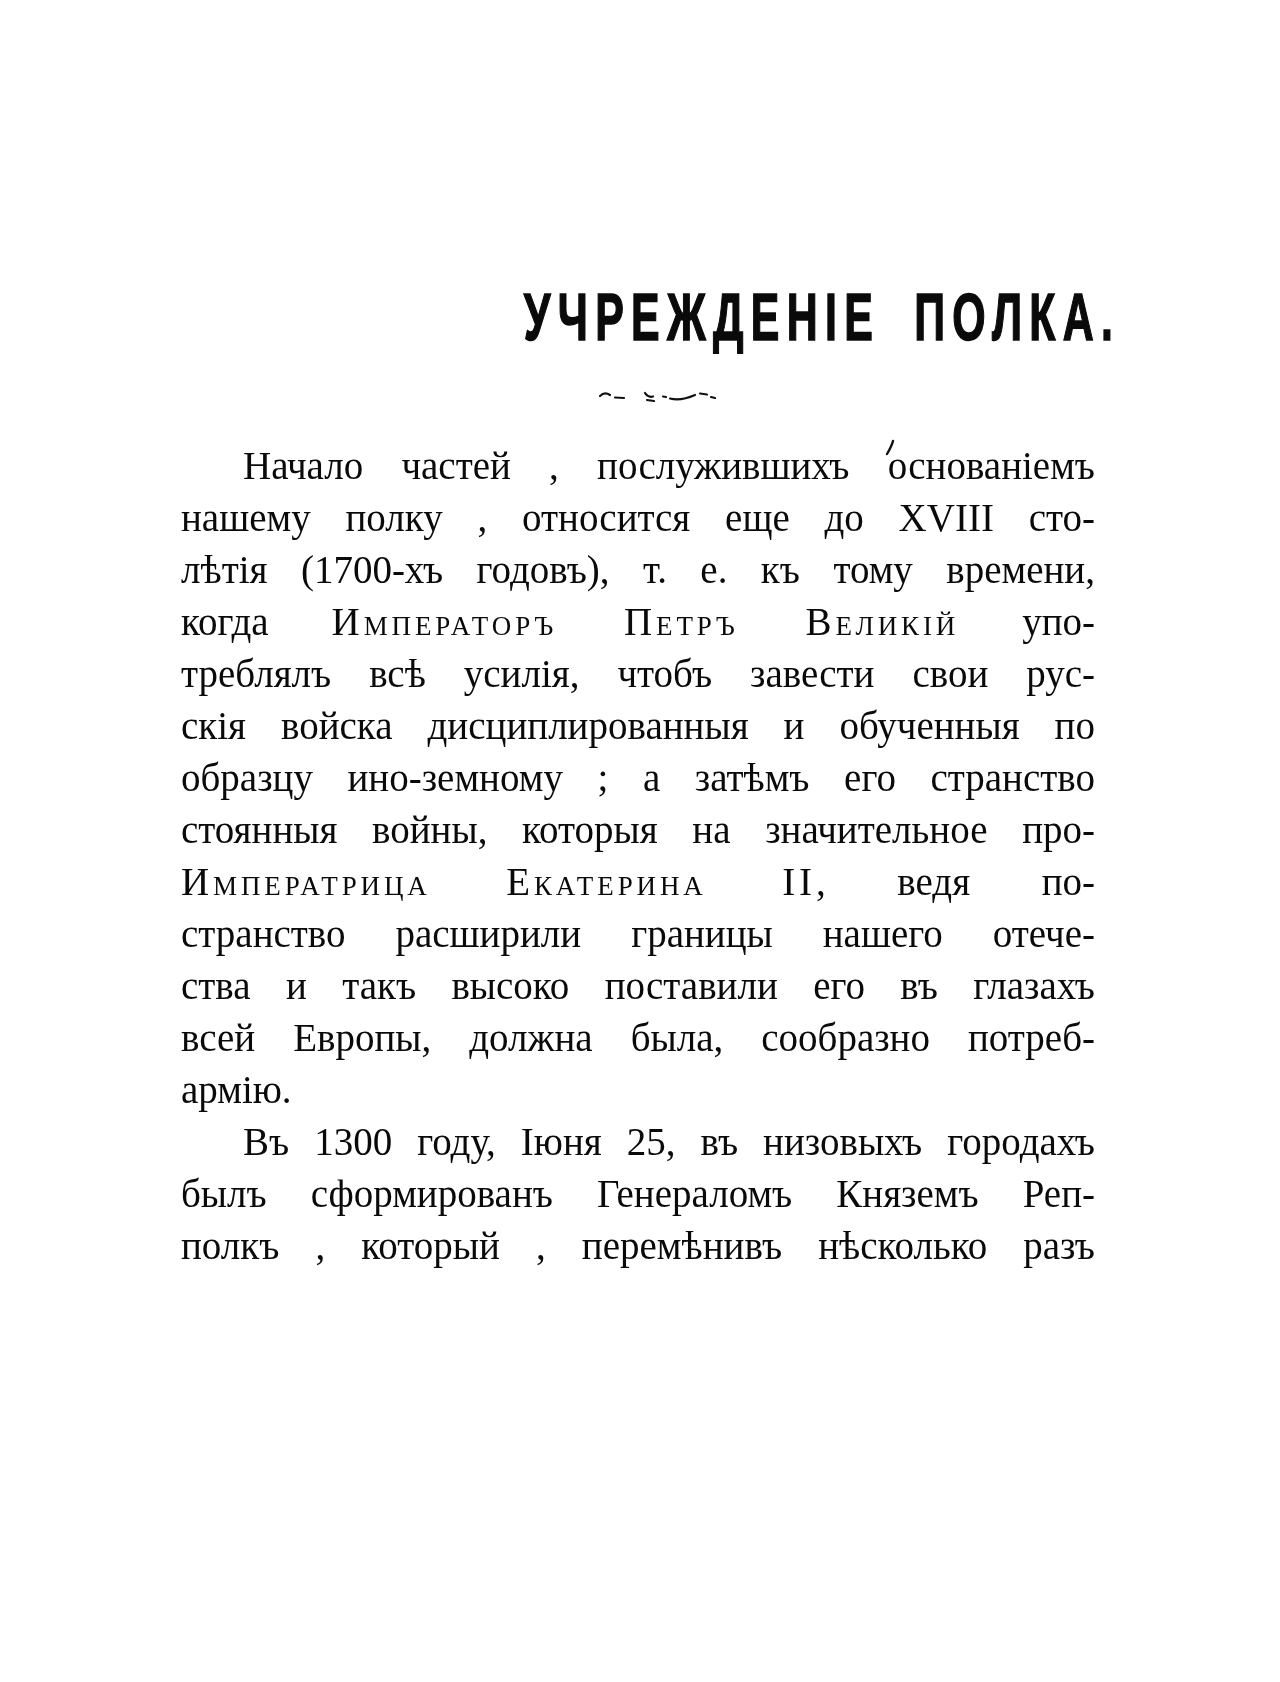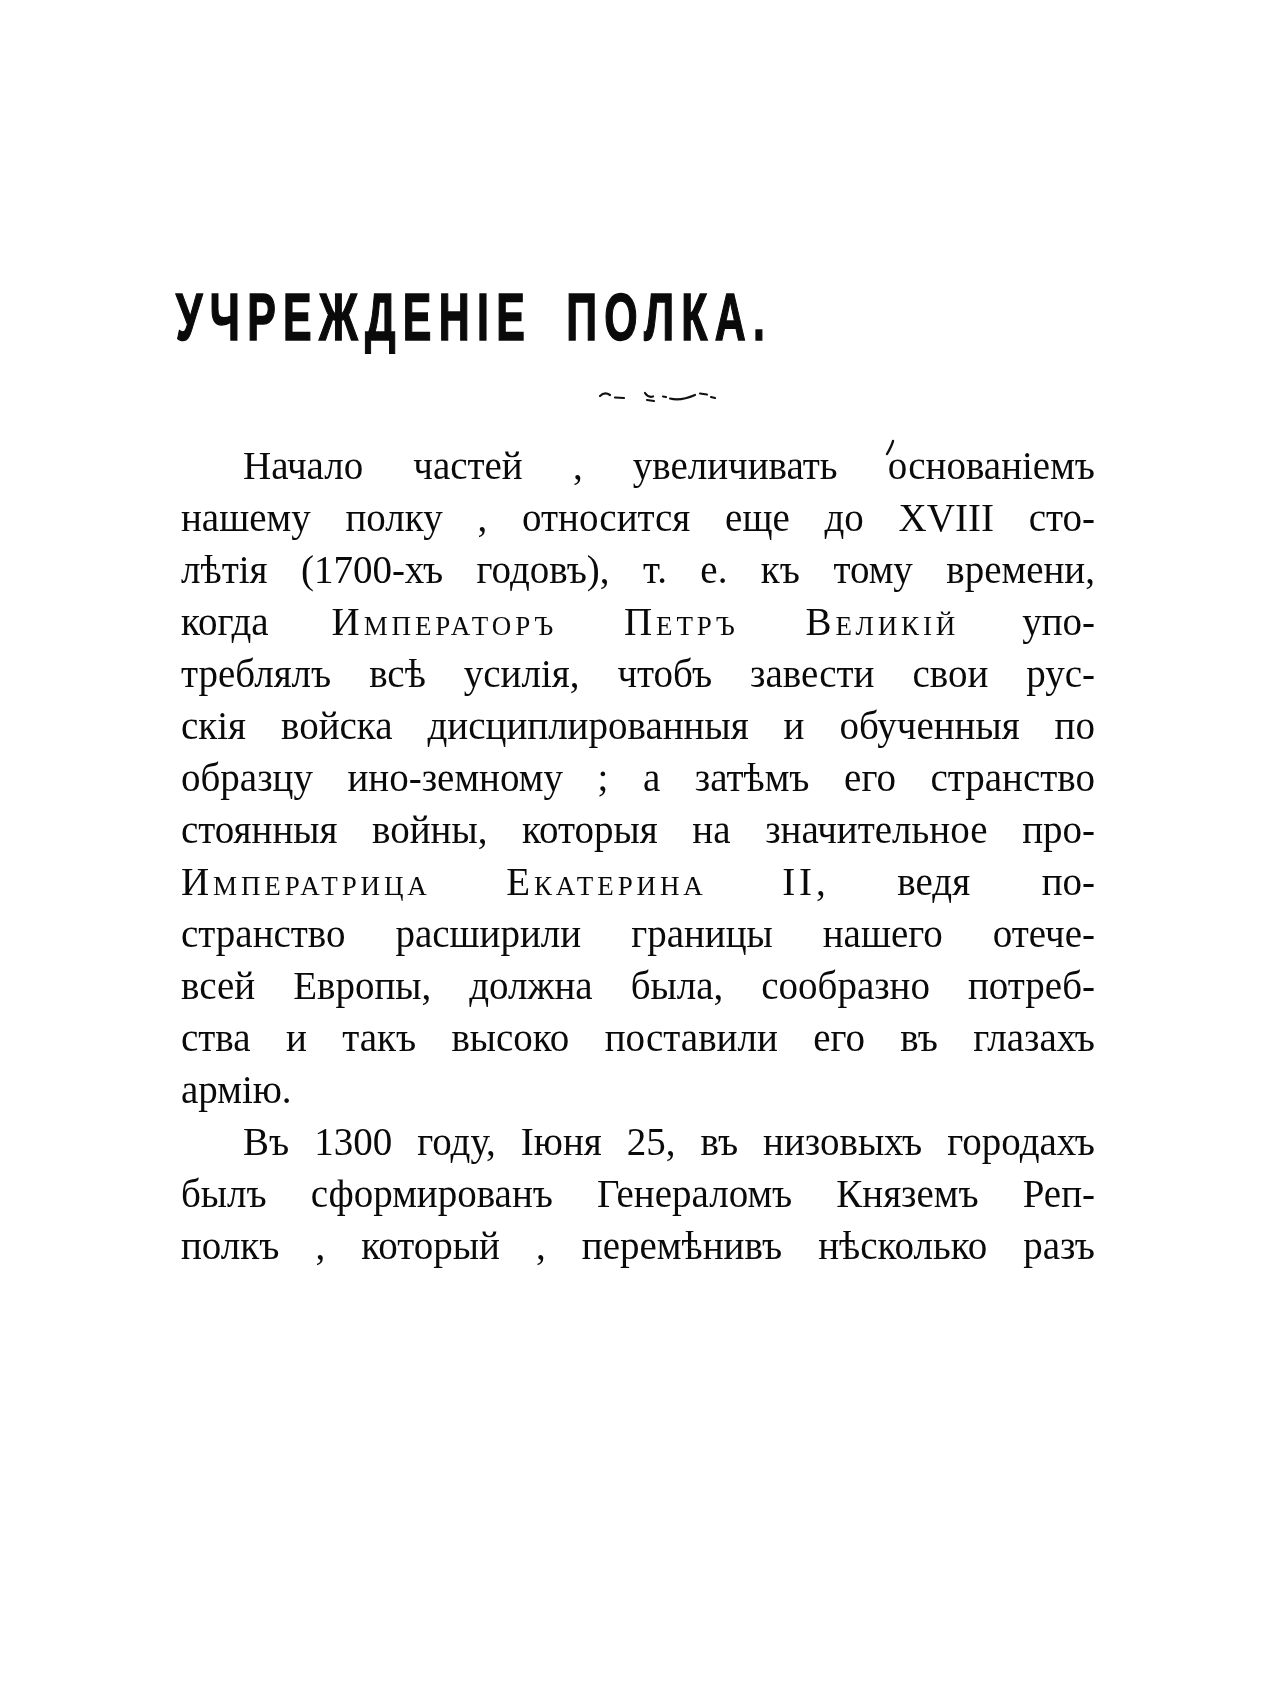--- a/index.html
+++ b/index.html
@@ -10,21 +10,21 @@
     overflow: hidden;
     font-family: "Liberation Serif", "DejaVu Serif", serif;
     color: #0a0a0a;
   }
   .page { position: absolute; inset: 0; }
 
   
   .title-wrap {
     position: absolute;
     top: 283px; left: 0; width: 100%;
-    text-align: left;
+    text-align: right;
   }
   .title {
     display: inline-block;
     margin: 0;
     font-family: "Liberation Sans", "DejaVu Sans", sans-serif;
     font-weight: 700;
     font-size: 67px;
     line-height: 1;
     letter-spacing: 0.17em;
     word-spacing: 0.35em;
@@ -82,32 +82,32 @@
     <path d="M103,5.5 L110,6.5"></path>
     <path d="M114,9 L118,10"></path>
   </svg>
 
   <svg class="tick" width="16" height="20" viewBox="0 0 16 20" fill="none" stroke="#111111" stroke-width="2.4" stroke-linecap="round">
     <path d="M11,3 C10,7 8,11 5,16"></path>
   </svg>
 
   <main class="body-text">
       <div>
-        <div class="line indent"><span>Начало частей , увеличивать основаніемъ</span></div>
+        <div class="line indent"><span>Начало частей , послужившихъ основаніемъ</span></div>
         <div class="line"><span>нашему полку , относится еще до XVIII сто-</span></div>
         <div class="line"><span>лѣтія (1700-хъ годовъ), т. е. къ тому времени,</span></div>
         <div class="line"><span>когда </span><span class="sc">Императоръ Петръ Великій</span><span> упо-</span></div>
         <div class="line"><span>треблялъ всѣ усилія, чтобъ завести свои рус-</span></div>
         <div class="line"><span>скія войска дисциплированныя и обученныя по</span></div>
         <div class="line"><span>образцу ино-земному ; а затѣмъ его странство</span></div>
         <div class="line"><span>стоянныя войны, которыя на значительное про-</span></div>
         <div class="line"><span class="sc">Императрица Екатерина II</span><span>, ведя по-</span></div>
         <div class="line"><span>странство расширили границы нашего отече-</span></div>
+        <div class="line"><span>ства и такъ высоко поставили его въ глазахъ</span></div>
         <div class="line"><span>всей Европы, должна была, сообразно потреб-</span></div>
-        <div class="line"><span>ства и такъ высоко поставили его въ глазахъ</span></div>
         <div class="line flush"><span>армію.</span></div>
       </div>
       <div>
         <div class="line indent"><span>Въ 1300 году, Іюня 25, въ низовыхъ городахъ</span></div>
         <div class="line"><span>былъ сформированъ Генераломъ Княземъ Реп-</span></div>
         <div class="line"><span>полкъ , который , перемѣнивъ нѣсколько разъ</span></div>
       </div>
     </main>
 
 </div>

